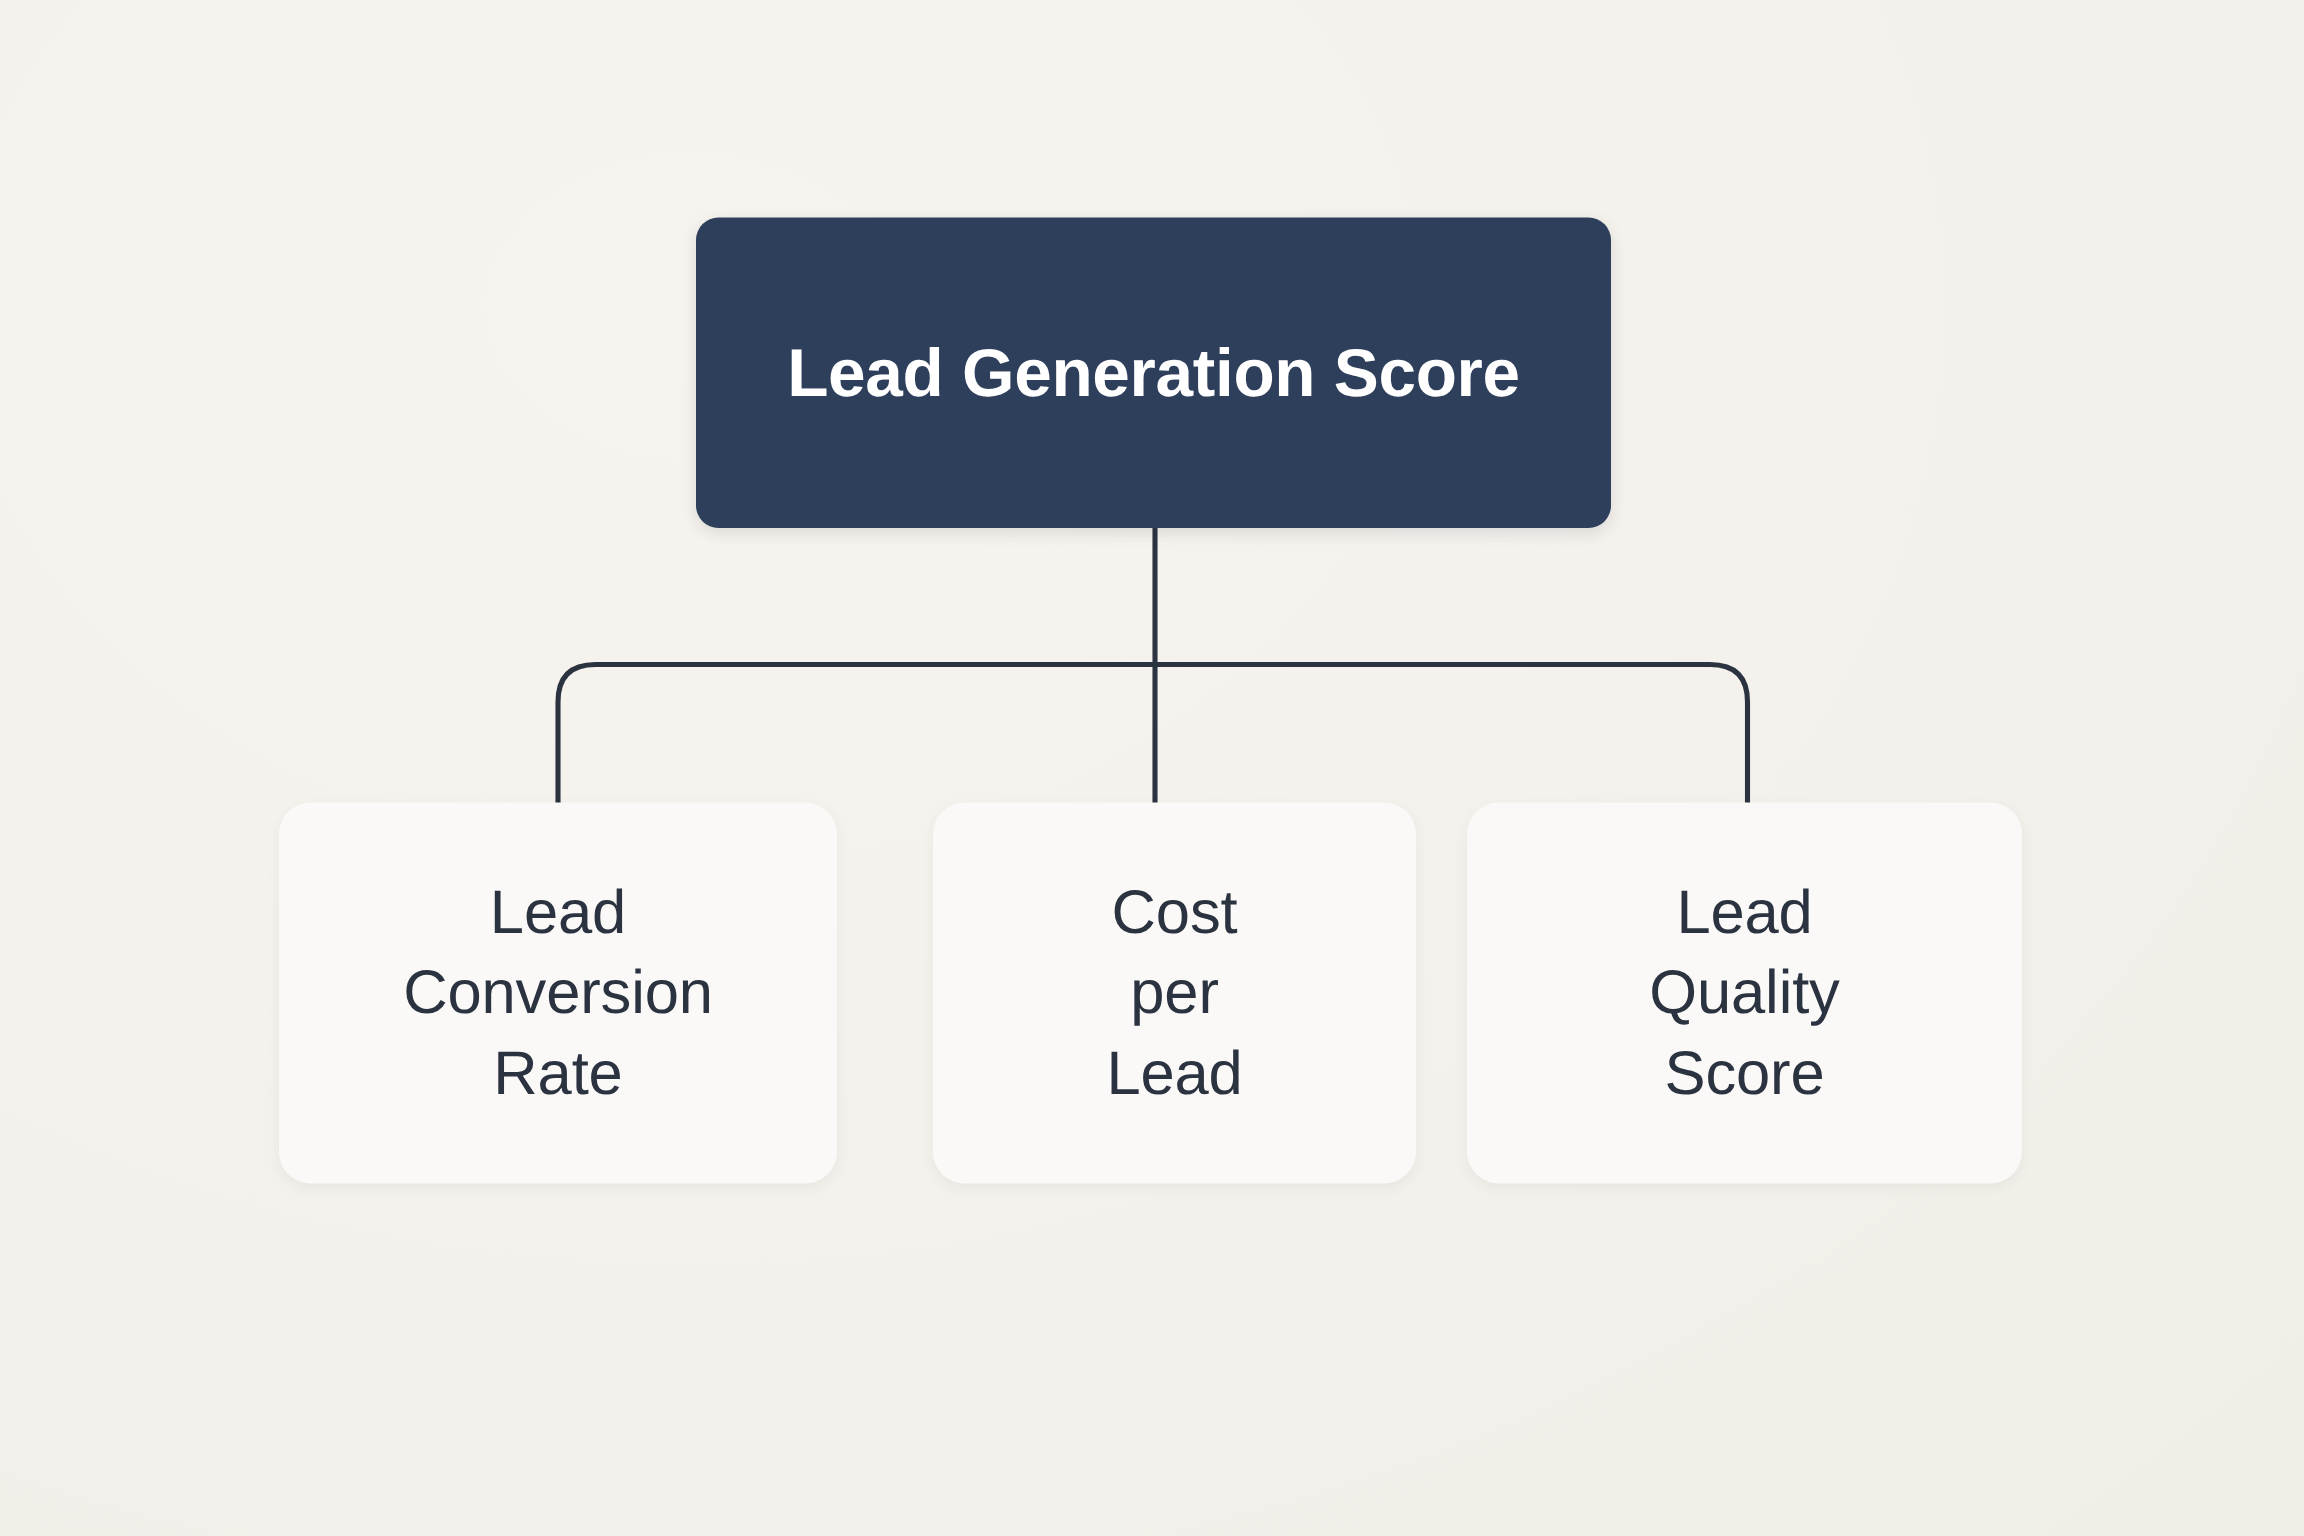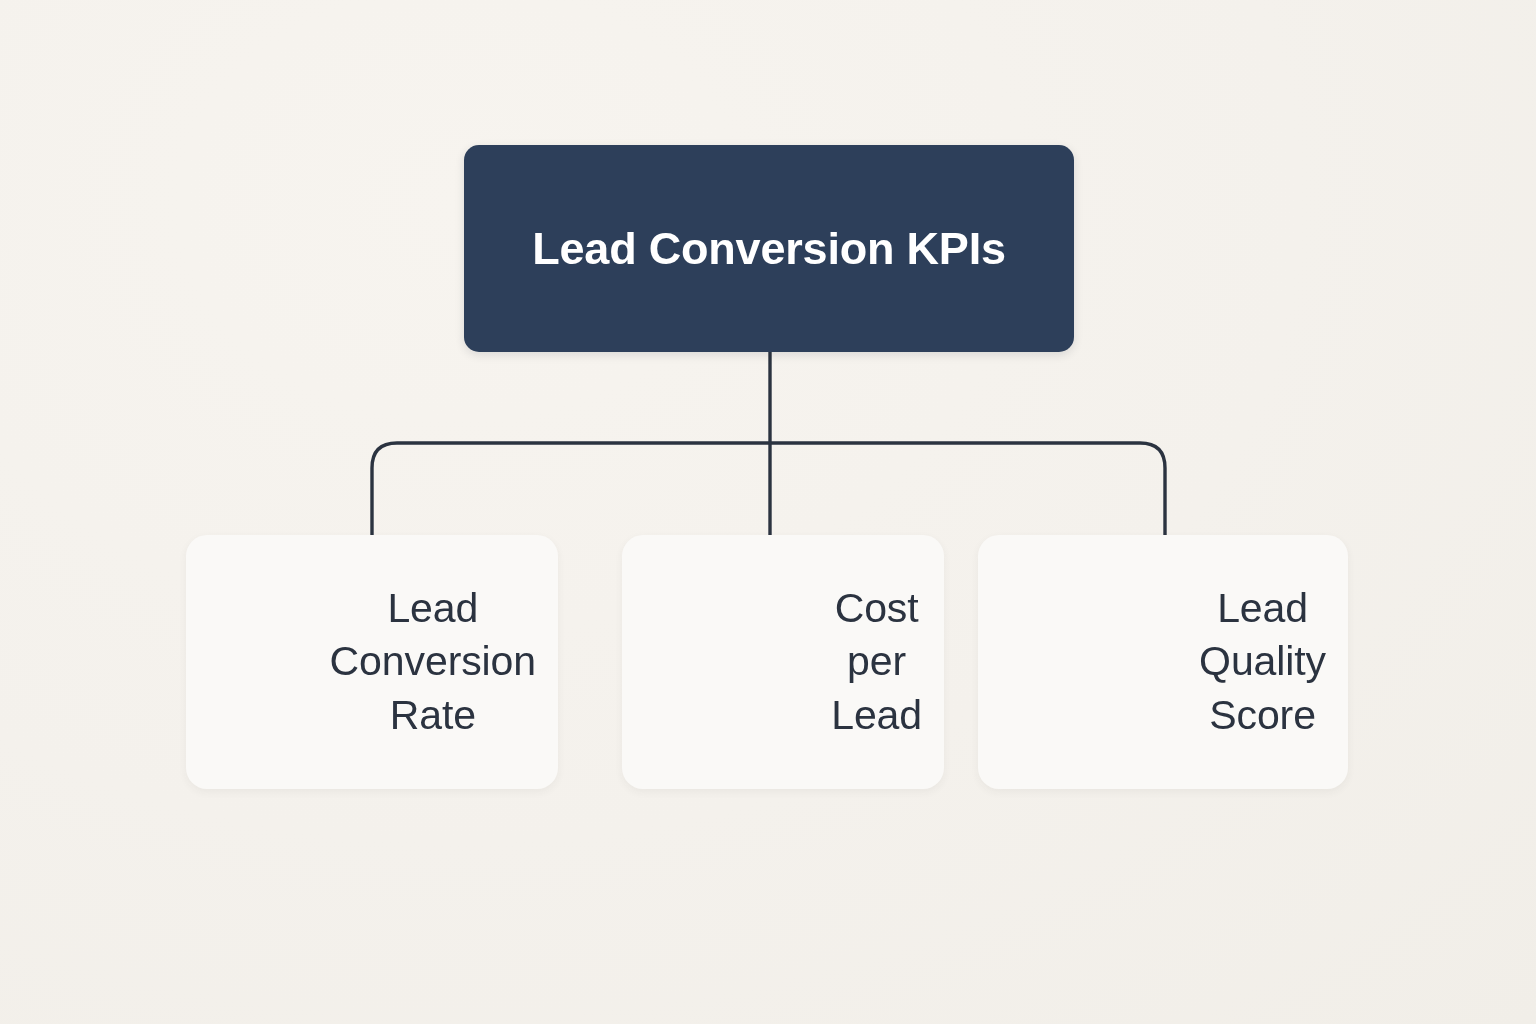--- a/index.html
+++ b/index.html
@@ -66,21 +66,21 @@
   
   .child-node {
     position: absolute;
     top: 535px;
     height: 254px;
     background: #faf9f7;
     border-radius: 21px;
     box-shadow: 0 3px 9px rgba(60, 60, 60, 0.055);
     display: flex;
     align-items: center;
-    justify-content: flex-end;
+    justify-content: center;
     box-sizing: border-box;
     padding: 0 22px;
   }
   .child-node.n0 { left: 186px; width: 372px; }
   .child-node.n1 { left: 622px; width: 322px; }
   .child-node.n2 { left: 978px; width: 370px; }
 
   .child-label {
     color: #2b3340;
     font-size: 41px;
@@ -102,21 +102,21 @@
 
     <path d="M 770 352 L 770 443" stroke="#2b3340" stroke-width="3.4" stroke-linecap="butt"></path>
 
     <path d="M 372 537 L 372 468 Q 372 443 397 443 L 770 443" stroke="#2b3340" stroke-width="3.4" stroke-linecap="butt"></path>
     <path d="M 770 443 L 1140 443 Q 1165 443 1165 468 L 1165 537" stroke="#2b3340" stroke-width="3.4" stroke-linecap="butt"></path>
 
     <path d="M 770 443 L 770 537" stroke="#2b3340" stroke-width="3.4" stroke-linecap="butt"></path>
   </svg>
 
   <div class="root-node">
-    <div class="root-label">Lead Conversion KPIs</div>
+    <div class="root-label">Lead Generation Score</div>
   </div>
 
   <div class="child-node n0">
     <div class="child-label">Lead
 Conversion
 Rate</div>
   </div>
 
   <div class="child-node n1">
     <div class="child-label">Cost

